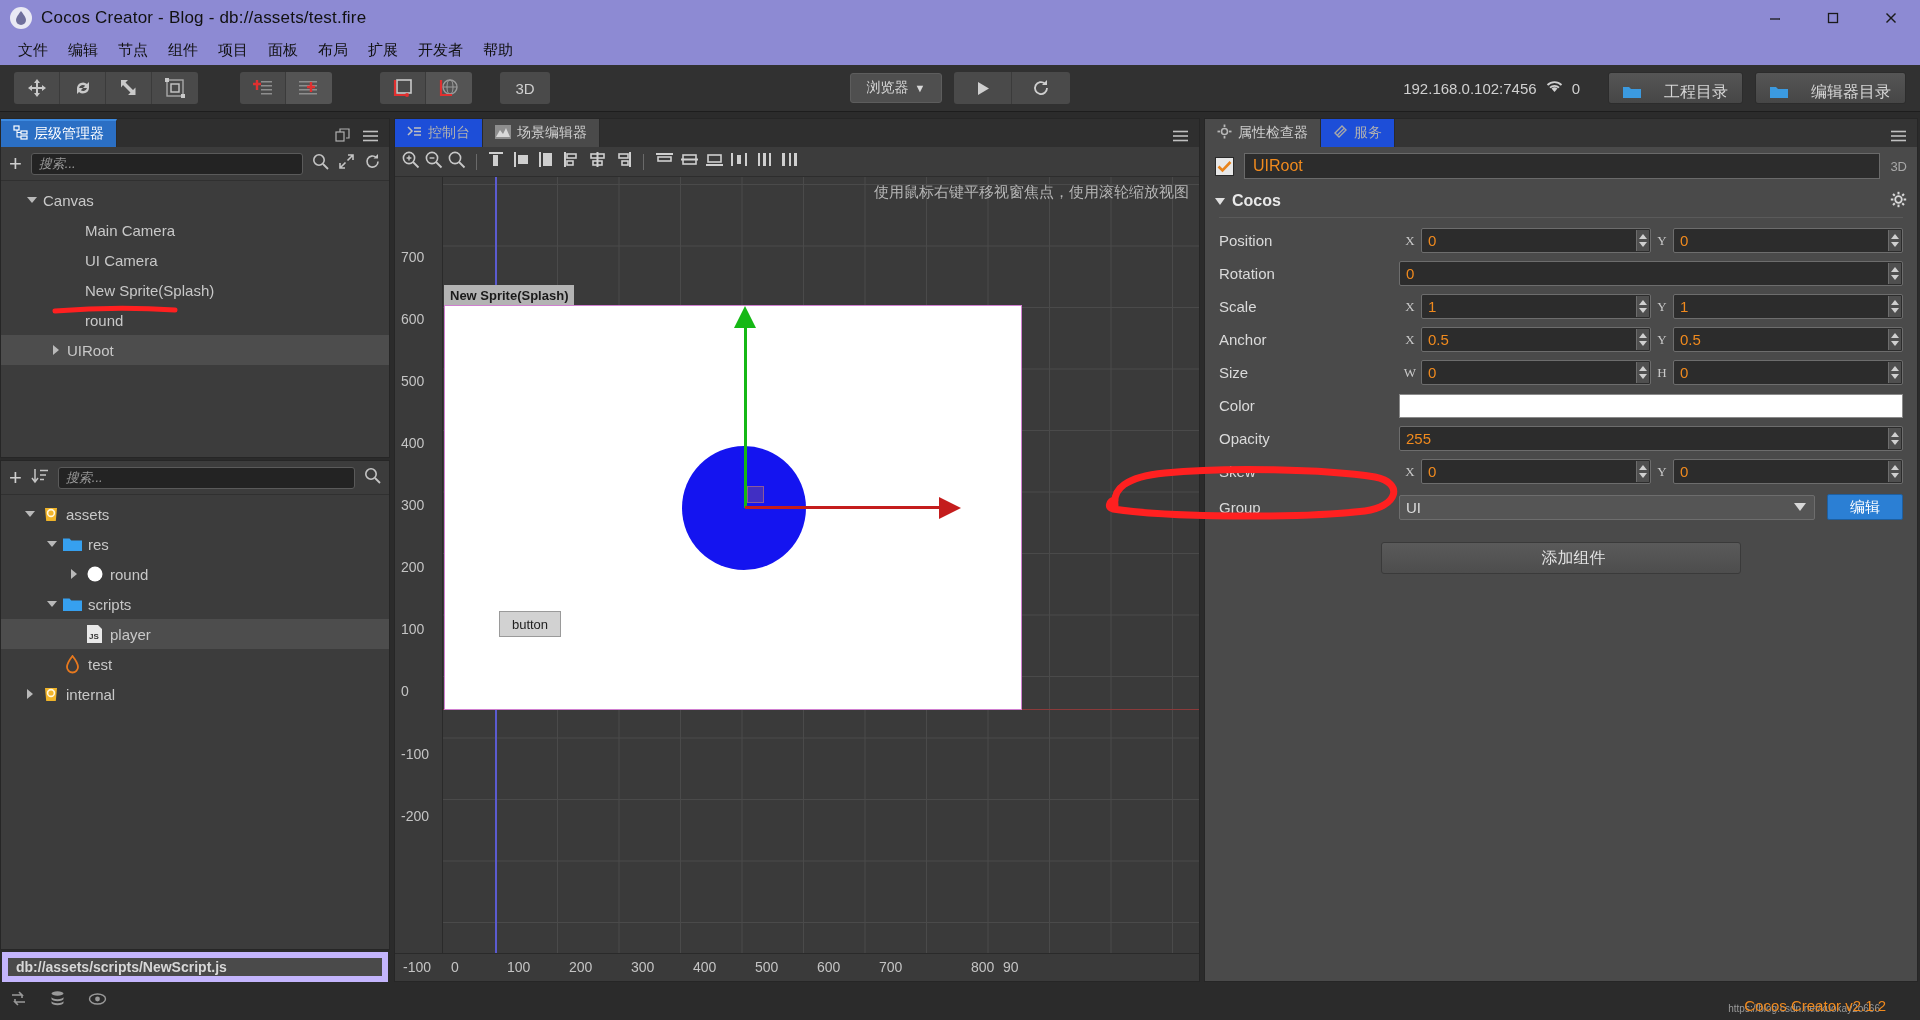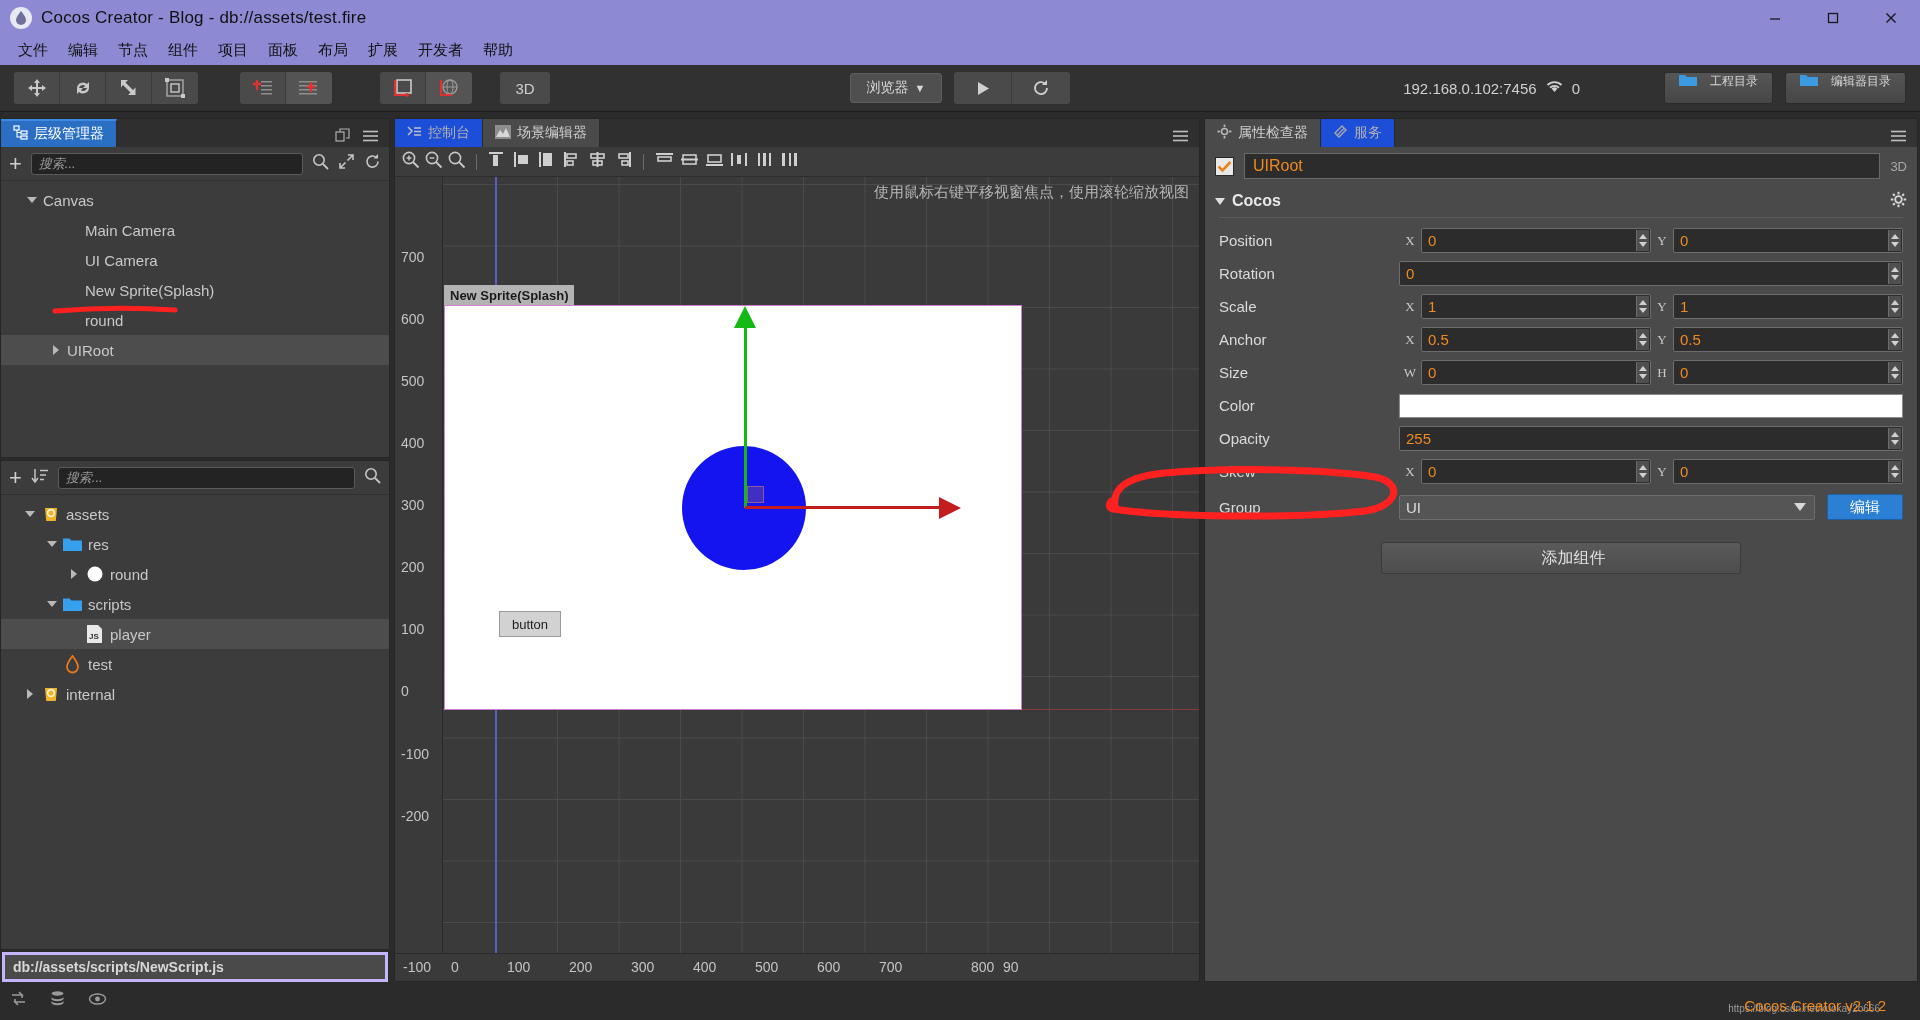--- a/index.html
+++ b/index.html
@@ -79,22 +79,22 @@
   }
   .play-btn:last-child { border-right: none; }
   #ip-info {
     position: absolute; right: 340px; display: flex; align-items: center; gap: 8px;
     color: #d0d0d0; font-size: 15px;
   }
   #dir-buttons { position: absolute; right: 14px; display: flex; gap: 12px; }
   .dir-btn {
     height: 32px; padding: 0 14px; background: linear-gradient(#555, #464646);
     border: 1px solid #2c2c2c; border-radius: 3px;
-    display: flex; align-items: flex-start; gap: 13px;
-    color: #d6d6d6; font-size: 12px;
+    display: flex; align-items: flex-end; gap: 23px;
+    color: #d6d6d6; font-size: 16px;
   }
 
   
   .panel { position: absolute; background: #3c3c3c; border: 1px solid #262626; }
   .panel-tabs {
     height: 28px; background: #2f2f2f; display: flex; align-items: flex-end;
     position: relative;
   }
   .ptab {
     height: 28px; padding: 0 12px; display: flex; align-items: center; gap: 6px;
@@ -138,21 +138,21 @@
   }
   .arrow-none { width: 14px; margin-right: 4px; flex: 0 0 14px; }
 
   
   #assets { left: 0; top: 460px; width: 390px; height: 490px; }
   .aicon { width: 19px; height: 19px; margin-right: 6px; flex: 0 0 19px;
            display: flex; align-items: center; justify-content: center; }
 
   #status-path {
     position: absolute; left: 2px; top: 952px; width: 386px; height: 30px;
-    background: #4a4a4a; border: 3px solid #c4b5fd;
+    background: #4a4a4a; border: 6px solid #c4b5fd;
     display: flex; align-items: center; padding-left: 8px;
     color: #d8d8d8; font-size: 14px; font-weight: bold;
   }
   #status-icons {
     position: absolute; left: 10px; top: 990px; display: flex; gap: 22px; align-items: center;
   }
 
   
   #scene { left: 394px; top: 118px; width: 806px; height: 864px; }
   #scene-toolrow {

